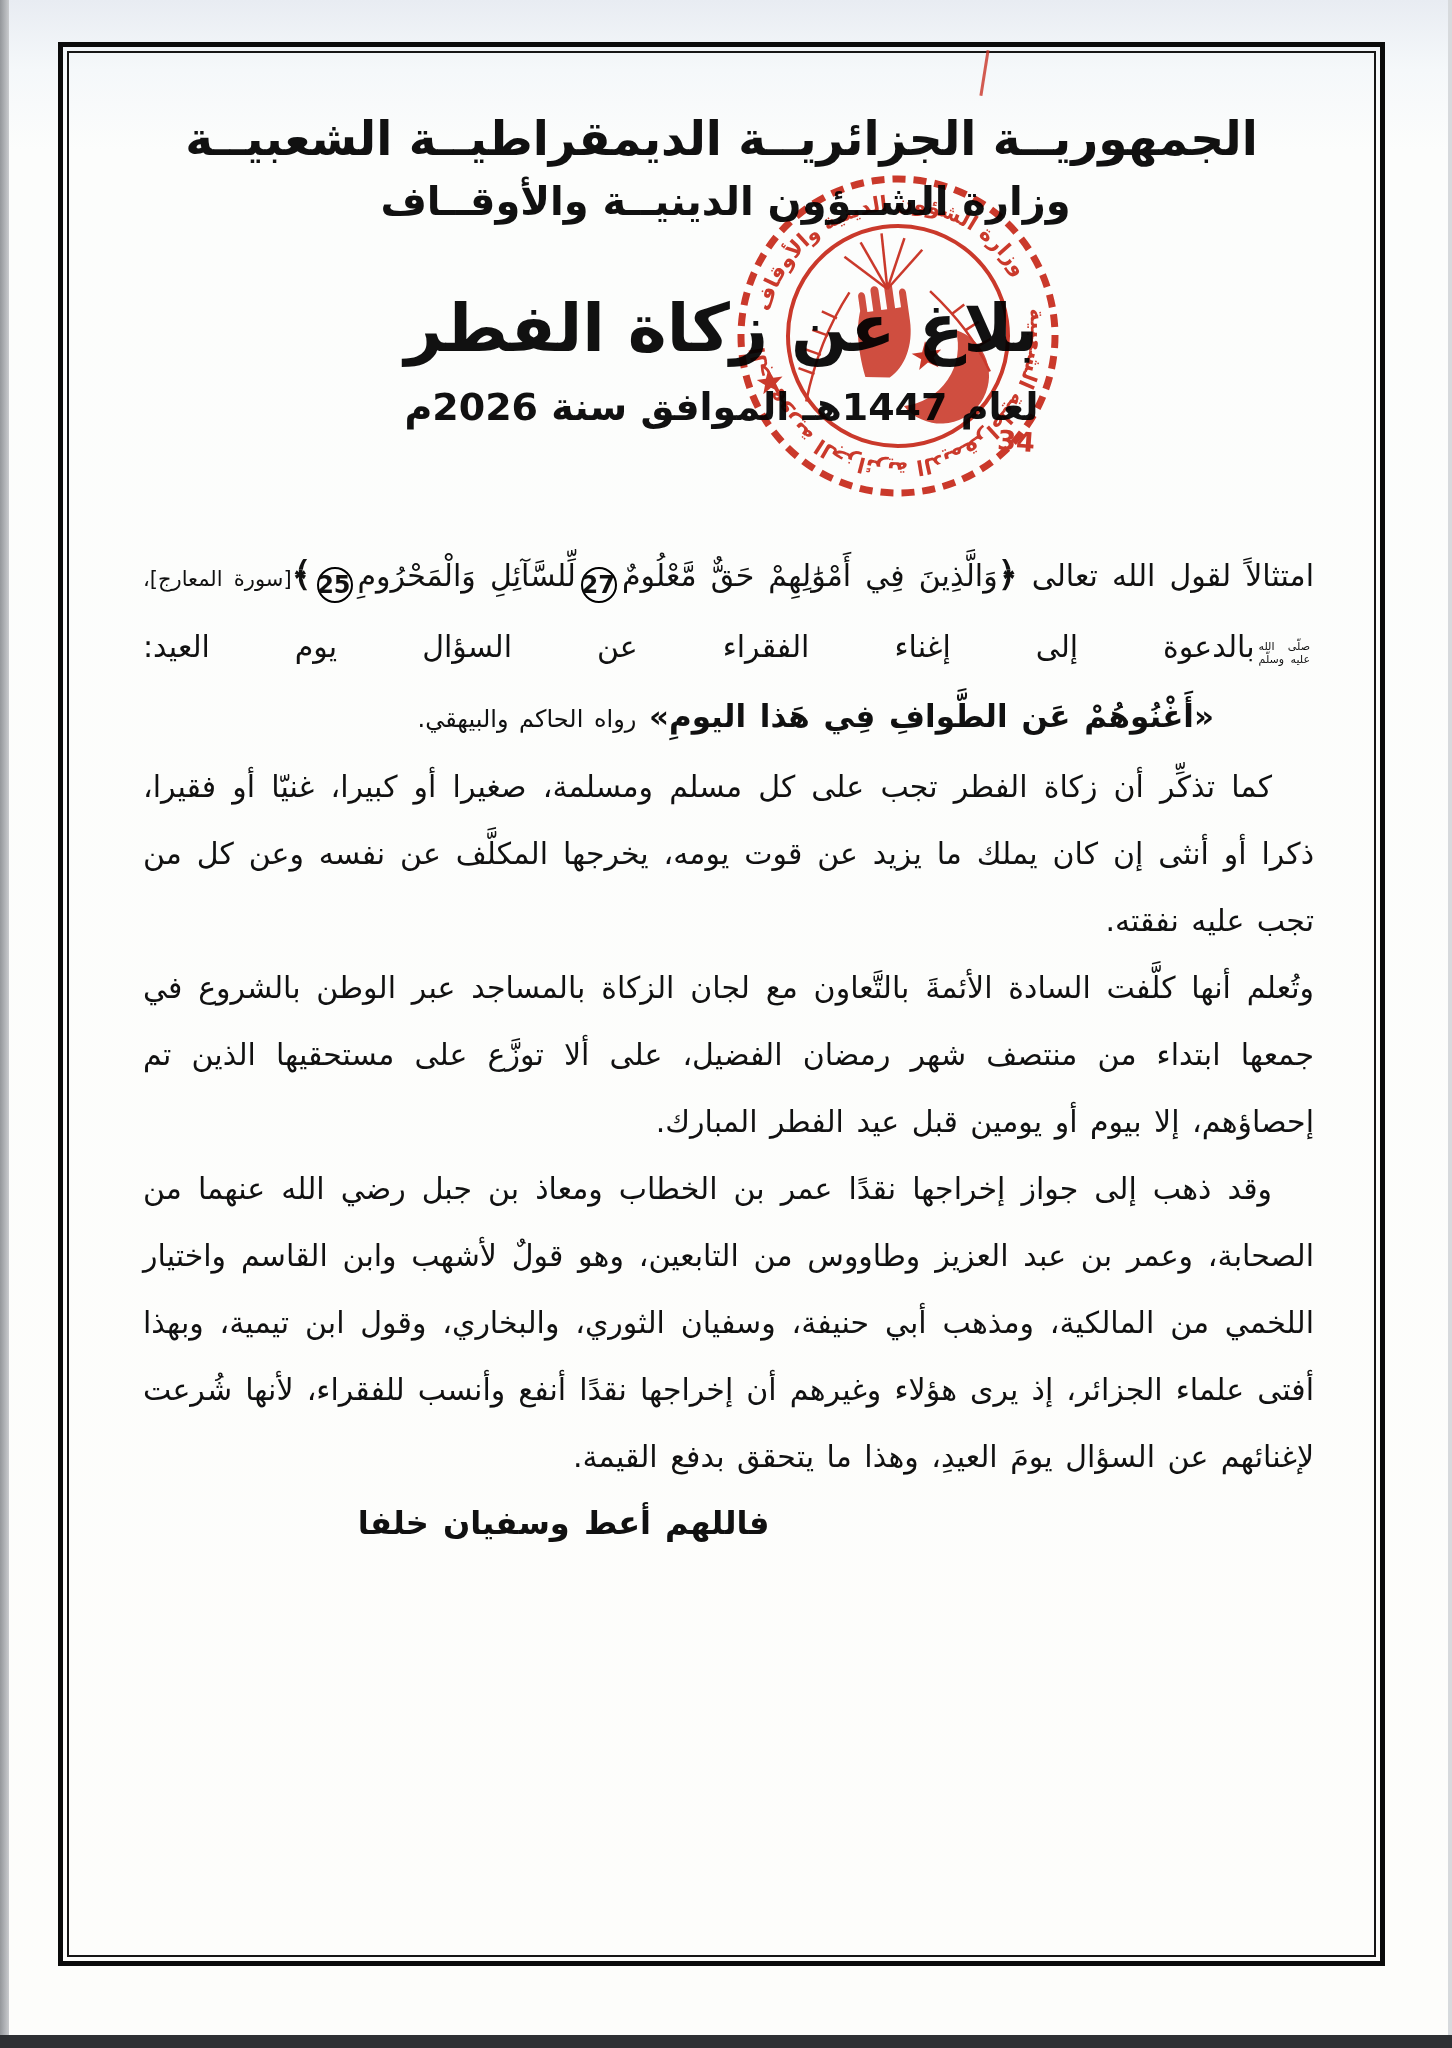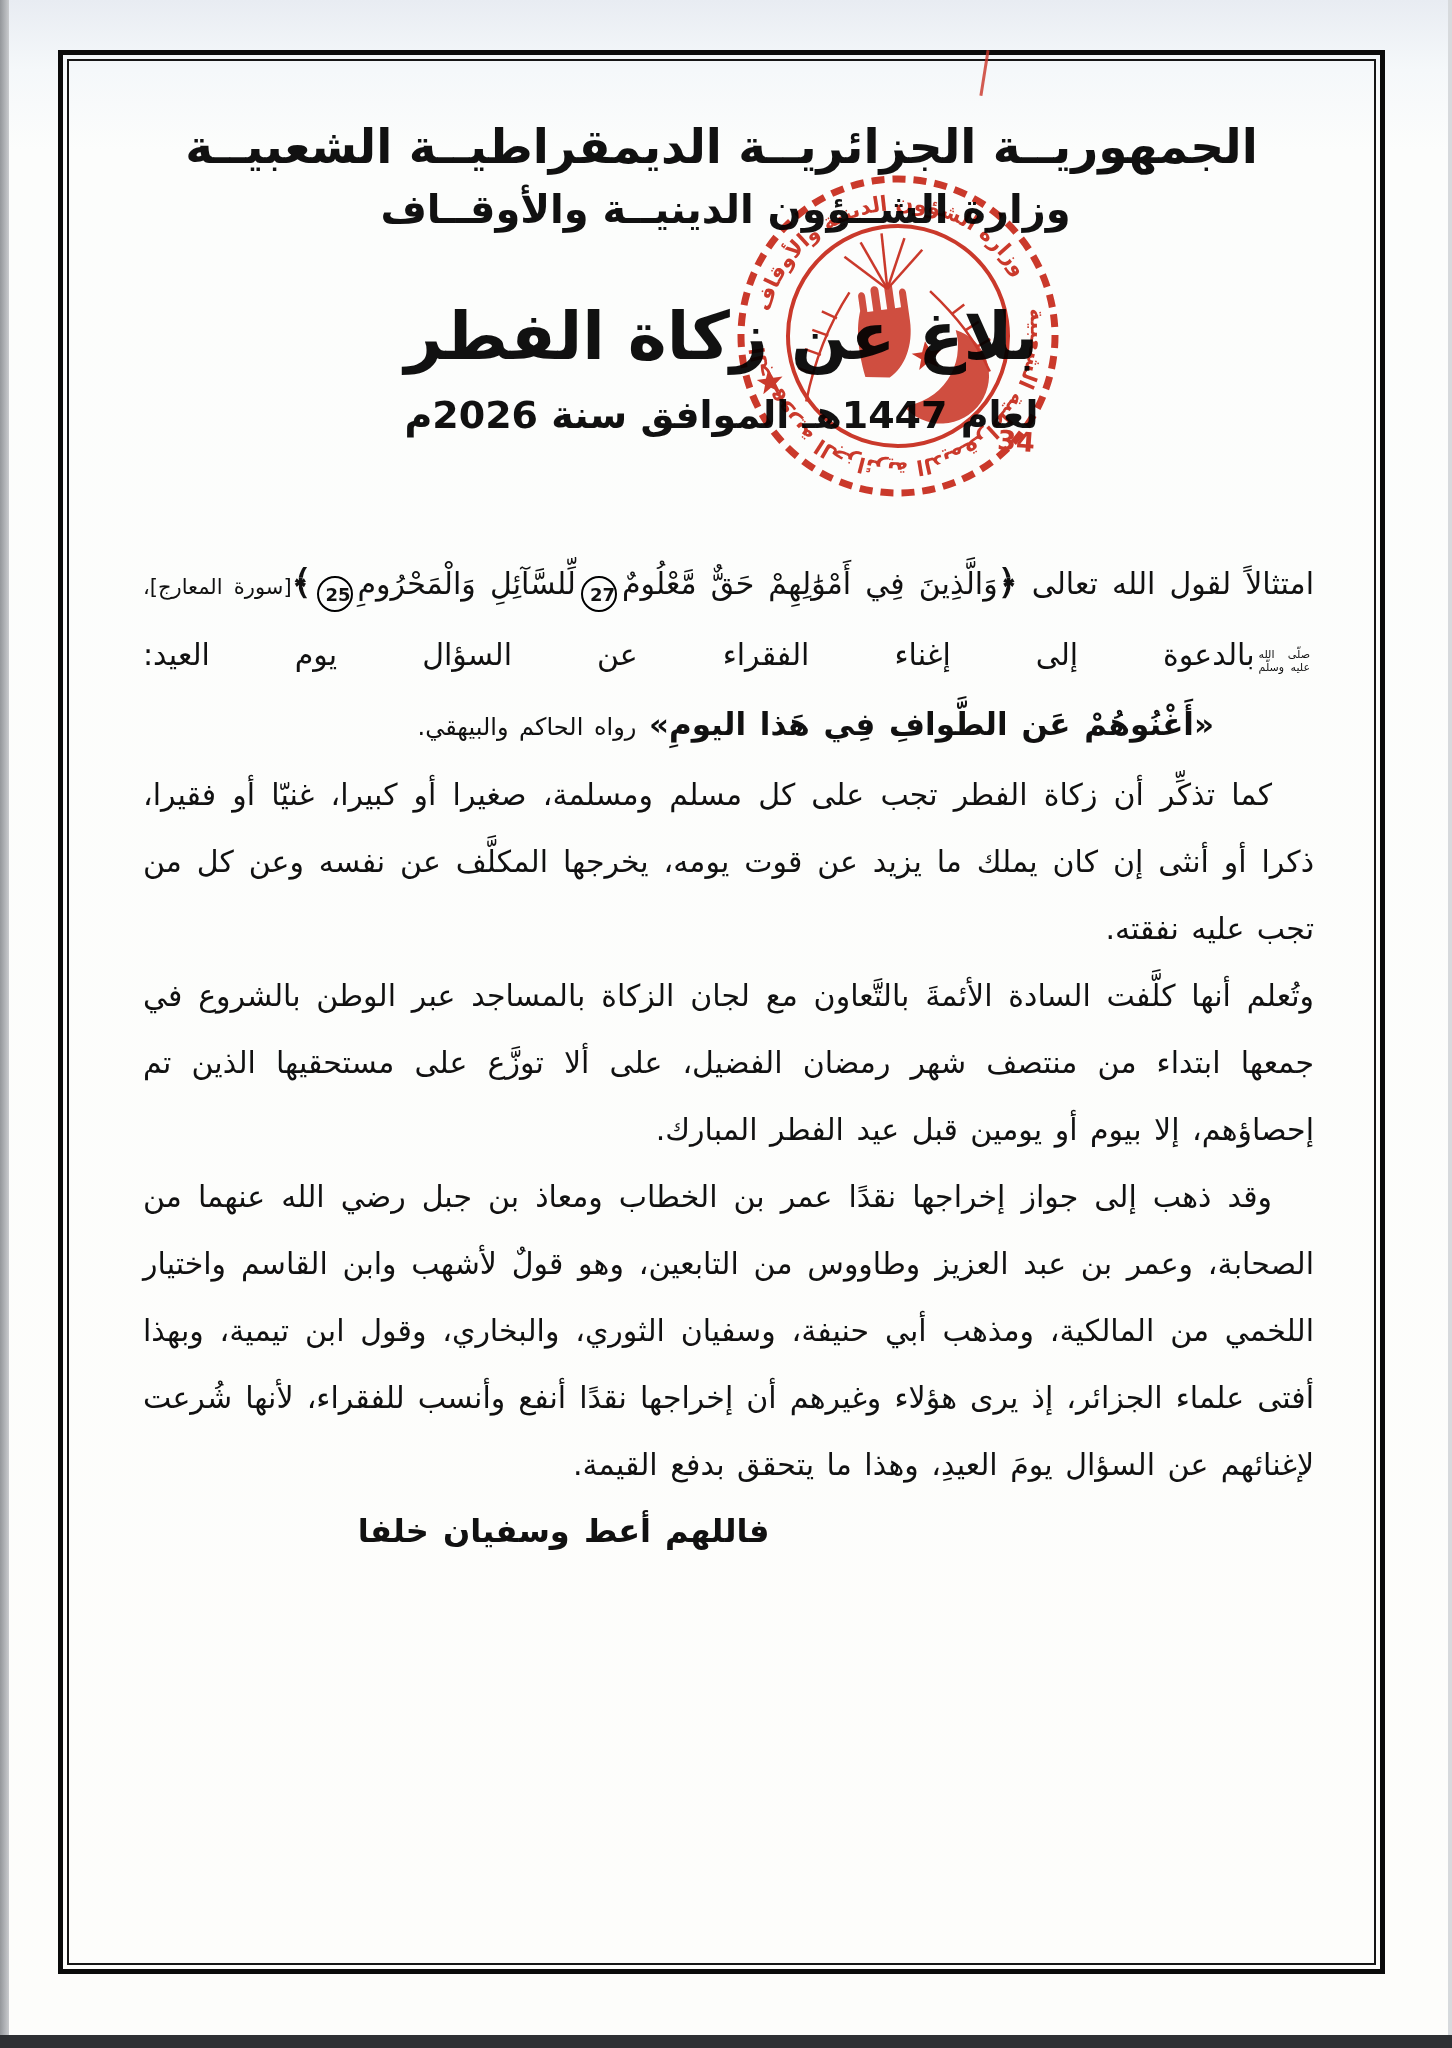--- a/index.html
+++ b/index.html
@@ -6,21 +6,21 @@
   .page {
     position:relative; width:1452px; height:2048px; overflow:hidden;
     background:linear-gradient(180deg,#e8ecf2 0px,#f5f8fa 70px,#fcfdfc 150px,#fdfdfb 100%);
     font-family:"DejaVu Sans",sans-serif; color:#111;
   }
   .edge-left { position:absolute; left:0; top:0; width:9px; height:100%;
     background:linear-gradient(90deg,#94979b,#c9cbce); }
   .edge-right { position:absolute; right:0; top:0; width:4px; height:100%; background:#d7dadd; }
   .edge-bottom { position:absolute; left:0; bottom:0; width:100%; height:13px; background:#2e3033; z-index:5; }
 
-  .frame-outer { position:absolute; left:58px; top:50px; width:1327px; height:1924px;
+  .frame-outer { position:absolute; left:58px; top:42px; width:1327px; height:1924px;
     box-sizing:border-box; border:5px solid #0b0b0b; padding:4px; background:transparent; }
   .frame-inner { width:100%; height:100%; box-sizing:border-box; border:2px solid #161616; }
 
   .content { direction:rtl; }
   .header-line1 { margin-top:58px; text-align:center; font-size:47px; font-weight:bold; letter-spacing:1px; }
   .header-line2 { margin-top:12px; text-align:center; font-size:40px; font-weight:bold;padding-left:8px; }
   .doc-title { margin:66px 0 0 0; text-align:center; font-size:66px; font-weight:bold; }
   .doc-subtitle { margin-top:18px; text-align:center; font-size:38px; font-weight:bold; }
 
   .body-text { margin-top:112px; padding:0 60px 0 74px; font-size:30px; line-height:67px;
@@ -29,21 +29,21 @@
   .indent { text-indent:42px; }
   .line-just { text-align:justify; text-align-last:justify; }
   .hadith-line { text-align:center; text-align-last:right; padding-right:100px; }
   .hadith-text { font-weight:bold; font-size:31px; }
   .hadith-source { font-size:24px; }
   .amount { font-weight:bold; }
   .closing { margin:0 auto; width:fit-content; transform:translateX(-165px);
     font-weight:bold; font-size:32px; }
 
   .verse-num { display:inline-block; width:36px; height:36px; line-height:33px; box-sizing:border-box;
-    border:2px solid #000; border-radius:50%; font-size:18px; font-weight:bold;
+    border:2px solid #000; border-radius:50%; font-size:24px; font-weight:bold;
     vertical-align:-7px; margin:0 5px; text-indent:0; }
   .vbracket { font-size:34px; font-weight:bold; }
   .verse-source { font-size:21px; }
   .salawat { display:inline-block; font-size:11px; line-height:1.15; text-align:center;
     vertical-align:-6px; margin:16px 4px; }
   .salawat span { display:block; }
 
   .stamp { position:absolute; left:722px; top:160px; width:352px; height:352px;
     mix-blend-mode:multiply; opacity:.93; transform:rotate(-8deg); z-index:3; pointer-events:none; }
   .stamp .s { stroke:#c92a1b; fill:none; }

